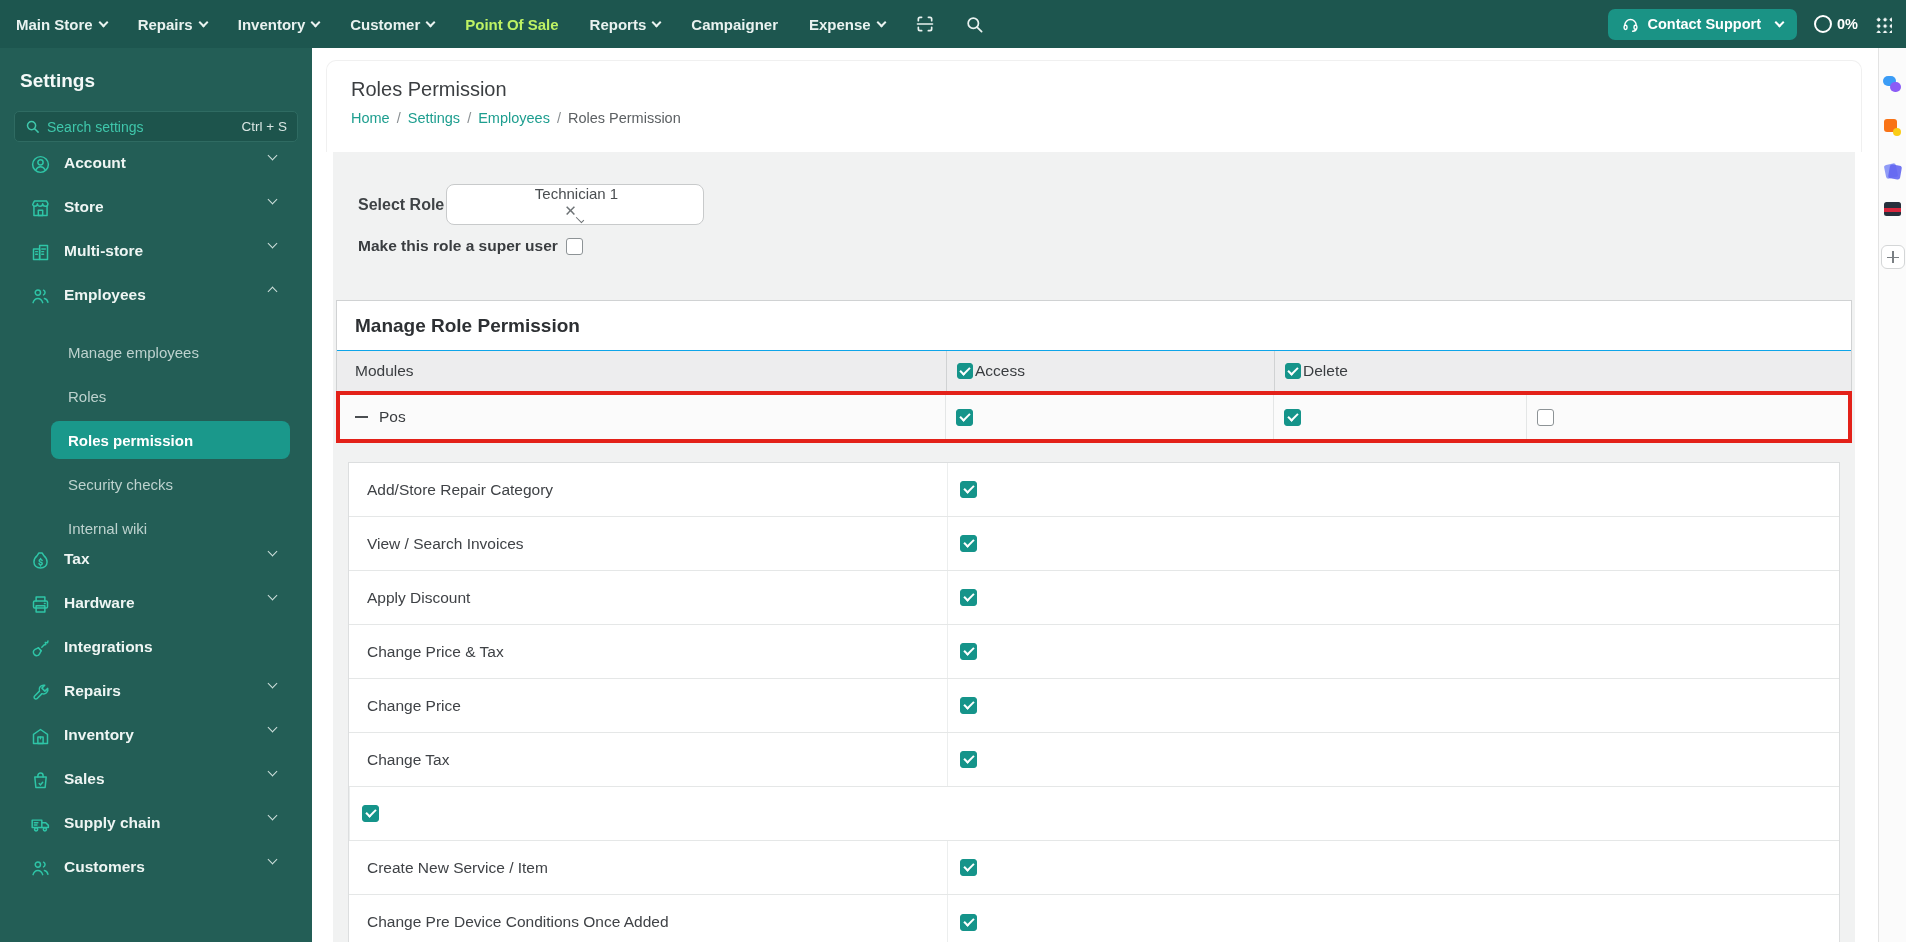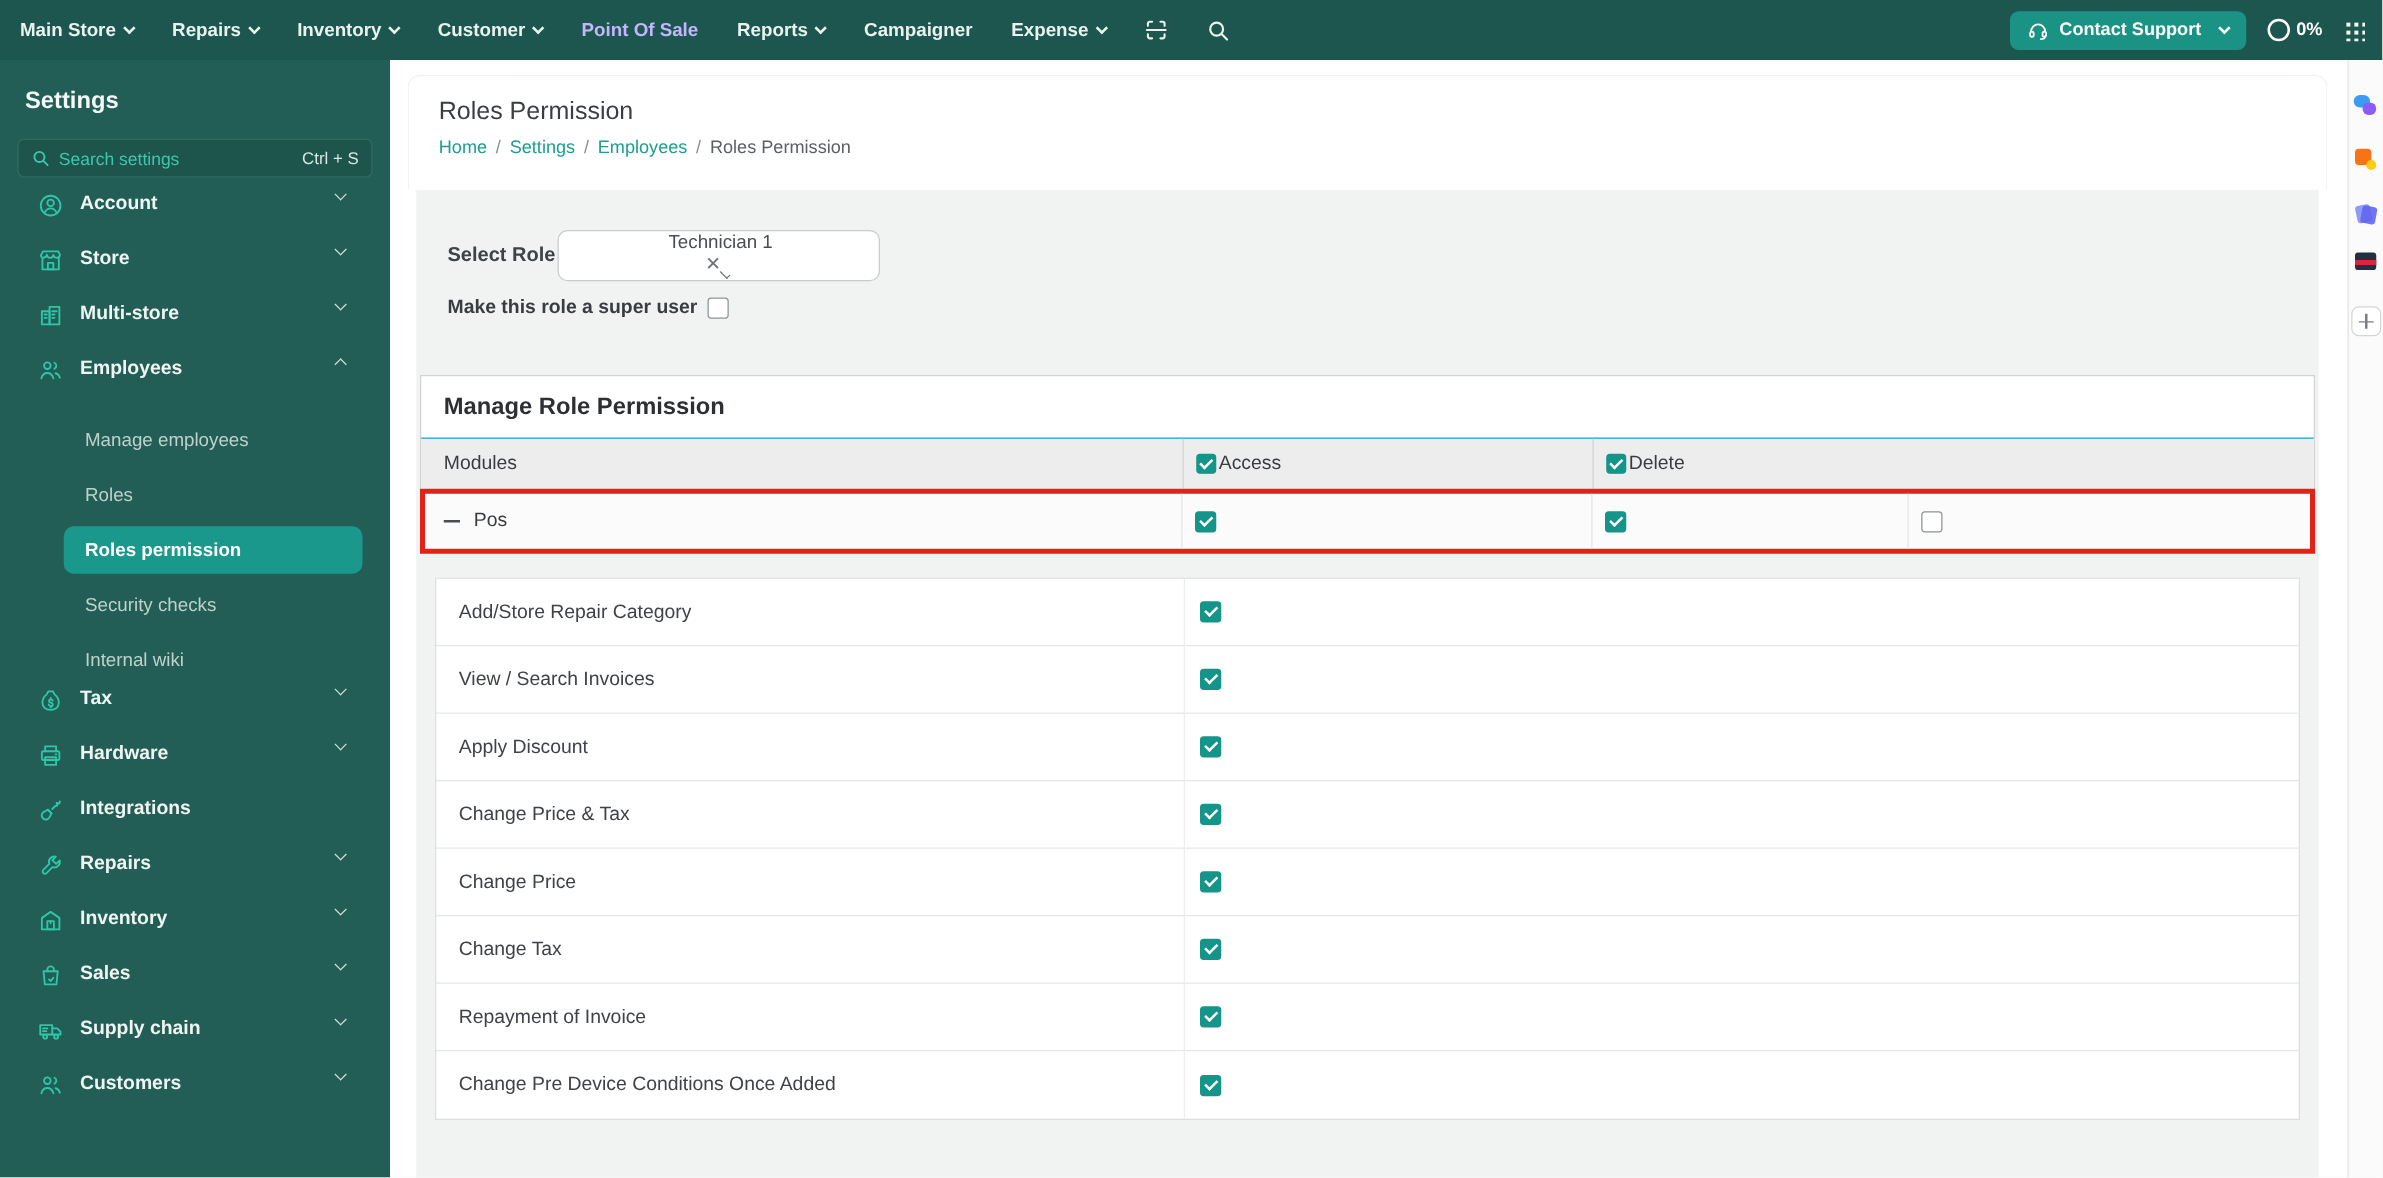--- a/index.html
+++ b/index.html
@@ -5,21 +5,21 @@
   * { margin:0; padding:0; box-sizing:border-box; }
   html,body { width:1906px; height:942px; overflow:hidden; }
   body { font-family:"Liberation Sans","DejaVu Sans",sans-serif; background:#fff; }
   .screen { position:relative; width:1906px; height:942px; overflow:hidden; }
 
   
   .topnav { position:absolute; left:0; top:0; width:1906px; height:48px; background:#1d564f;
             display:flex; align-items:center; padding:0 14px 0 16px; }
   .nav-left { display:flex; align-items:center; gap:31px; }
   .nav-item { display:flex; align-items:center; color:#e9f2f0; font-size:15px; font-weight:600; cursor:pointer; white-space:nowrap; }
-  .nav-item.active { color:#c4b5fd; }
+  .nav-item.active { color:#bef264; }
   .chev { display:inline-block; width:7px; height:7px; border-right:2px solid currentColor; border-bottom:2px solid currentColor;
           transform:rotate(45deg); margin-left:7px; position:relative; top:-2px; }
   .chev.up { transform:rotate(-135deg); top:2px; }
   .nav-icon { margin-left:30px; color:#e9f2f0; cursor:pointer; display:flex; align-items:center; }
   .nav-right { margin-left:auto; display:flex; align-items:center; gap:17px; }
   .support-btn { display:flex; align-items:center; gap:8px; background:#1a9385; border:none; color:#fff;
                  font-family:inherit; font-size:14.5px; font-weight:600; height:31px; padding:0 14px; border-radius:7px; cursor:pointer; }
   .usage { display:flex; align-items:center; gap:5px; color:#fff; font-size:14.5px; font-weight:600; cursor:pointer; }
   .ring { width:18px; height:18px; border:2.5px solid #fff; border-radius:50%; display:inline-block; }
   .dotgrid { width:17px; height:17px; cursor:pointer;
@@ -451,22 +451,27 @@
         </div>
         <div class="sub-row">
           <div class="sr-label">
               <span>Change Tax</span>
             </div>
           <div class="sr-check">
               <span class="cb checked"></span>
             </div>
         </div>
         <div class="sub-row">
-          <div class="sr-label">
-              <span>Repayment of Invoice</span>
+          <div class="sr-check">
+              <span class="cb checked"></span>
+            </div>
+        </div>
+        <div class="sub-row">
+          <div class="sr-label">
+              <span>Create New Service / Item</span>
             </div>
           <div class="sr-check">
               <span class="cb checked"></span>
             </div>
         </div>
         <div class="sub-row">
           <div class="sr-label">
               <span>Change Pre Device Conditions Once Added</span>
             </div>
           <div class="sr-check">

